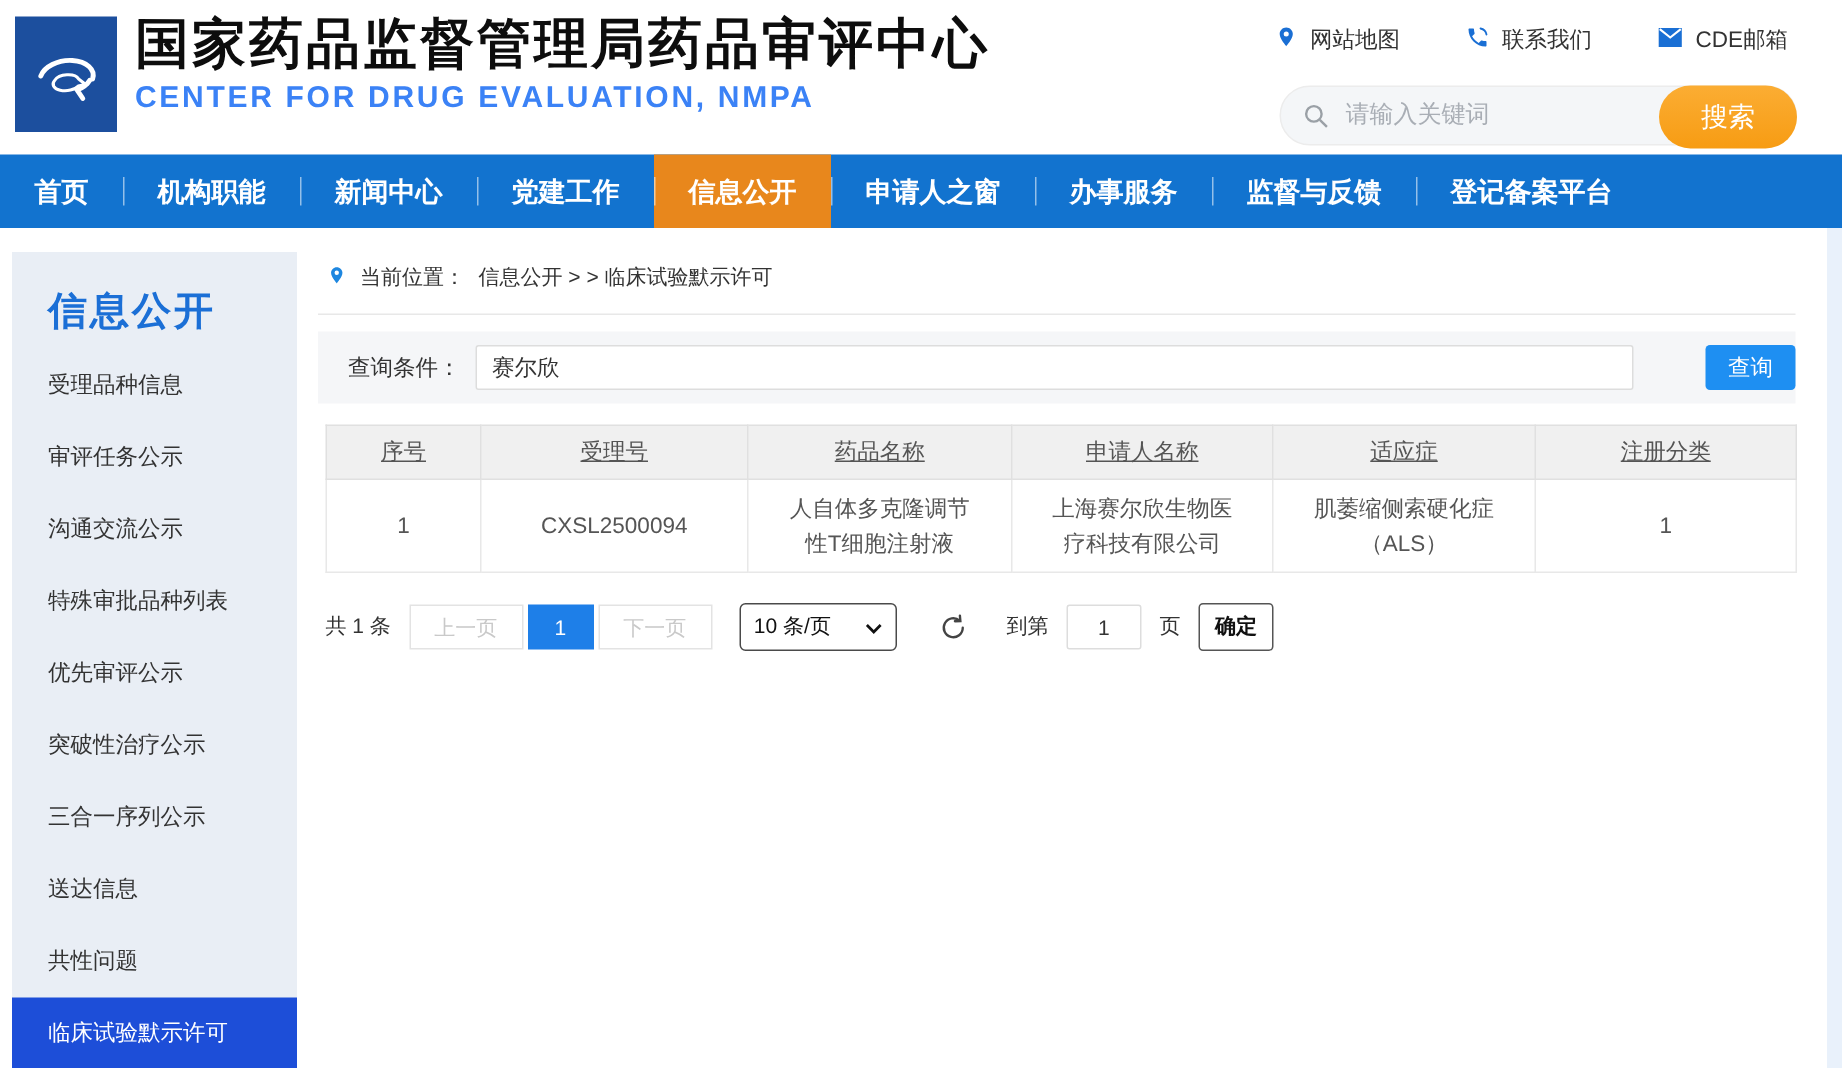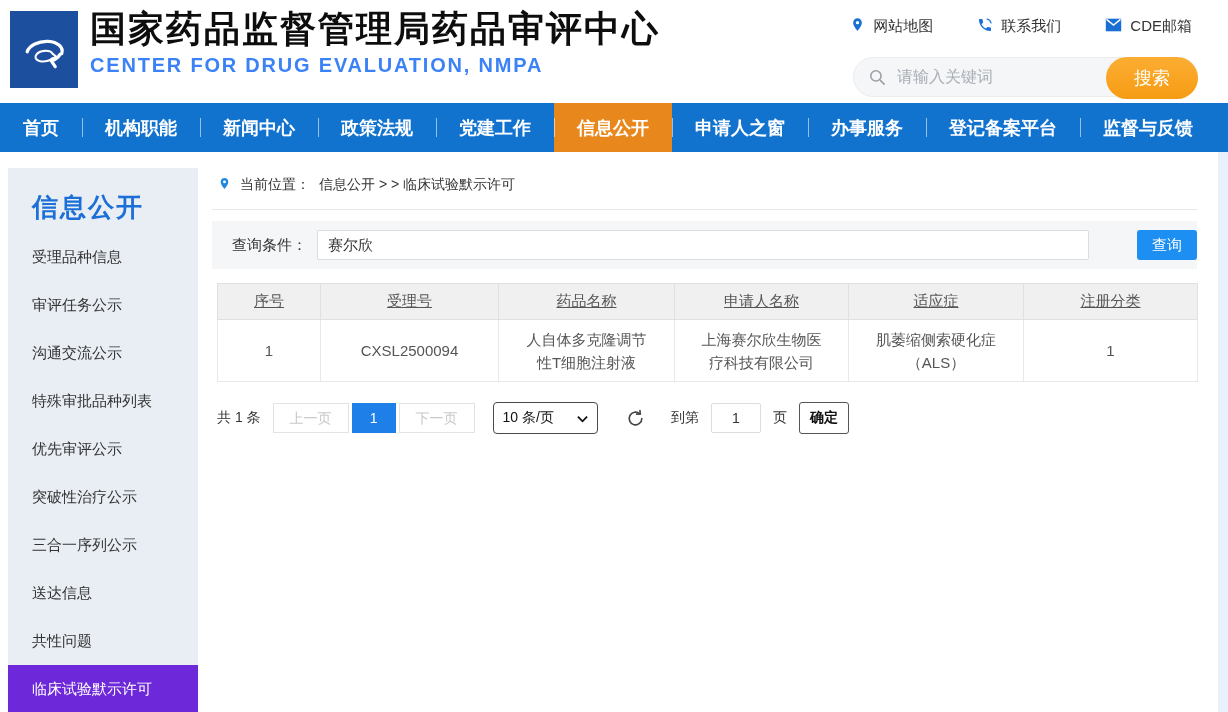--- a/index.html
+++ b/index.html
@@ -31,21 +31,21 @@
   .nav { position:absolute; top:103px; left:0; width:1228px; height:49px; background:#1273cf; display:flex; }
   .nav-item { display:flex; align-items:center; padding:0 23px; color:#fff; font-size:18px; font-weight:bold;
               position:relative; cursor:pointer; white-space:nowrap; }
   .nav-item + .nav-item::before { content:""; position:absolute; left:0; top:15px; height:19px; width:1px;
               background:rgba(255,255,255,.55); }
   .nav-item.active { background:#e8871c; }
   
   .sidebar { position:absolute; left:8px; top:168px; width:190px; height:544px; background:#e9eef5; }
   .sidebar-title { padding:22px 0 8px 24px; font-size:26px; font-weight:bold; color:#1b6fd6; letter-spacing:2px; }
   .side-item { height:48px; line-height:48px; padding-left:24px; font-size:15px; color:#333; cursor:pointer; }
-  .side-item.active { background:#6d28d9; color:#fff; }
+  .side-item.active { background:#1d4ed8; color:#fff; }
   
   .content { position:absolute; left:212px; top:168px; width:985px; }
   .breadcrumb { display:flex; align-items:center; gap:9px; padding:7px 0 14px 6px;
                 border-bottom:1px solid #e8e8e8; font-size:14px; color:#333; }
   .query-bar { margin-top:11px; height:48px; background:#f5f6f8; display:flex; align-items:center; }
   .query-label { margin-left:20px; font-size:15px; color:#333; white-space:nowrap; }
   .query-input { margin-left:10px; width:824px; height:30px; border:1px solid #ddd; border-radius:2px;
                  padding:0 10px; font-size:15px; color:#333; background:#fff; font-family:inherit; outline:none; }
   .query-btn { margin-left:48px; width:64px; height:30px; background:#1e8ff2; color:#fff; border:none;
                border-radius:3px; font-size:15px; cursor:pointer; font-family:inherit; }
@@ -130,27 +130,26 @@
     </span>
     <input type="text" placeholder="请输入关键词" style="">
     <button class="search-btn">搜索</button>
   </div>
 </div>
 
 <div class="nav">
   <div class="nav-item">首页</div>
   <div class="nav-item">机构职能</div>
   <div class="nav-item">新闻中心</div>
-  <div class="nav-item">政策法规</div>
   <div class="nav-item">党建工作</div>
   <div class="nav-item active">信息公开</div>
   <div class="nav-item">申请人之窗</div>
   <div class="nav-item">办事服务</div>
+  <div class="nav-item">监督与反馈</div>
   <div class="nav-item">登记备案平台</div>
-  <div class="nav-item">监督与反馈</div>
 </div>
 
 <div class="sidebar">
   <div class="sidebar-title">信息公开</div>
   <div class="side-item">受理品种信息</div>
   <div class="side-item">审评任务公示</div>
   <div class="side-item">沟通交流公示</div>
   <div class="side-item">特殊审批品种列表</div>
   <div class="side-item">优先审评公示</div>
   <div class="side-item">突破性治疗公示</div>

